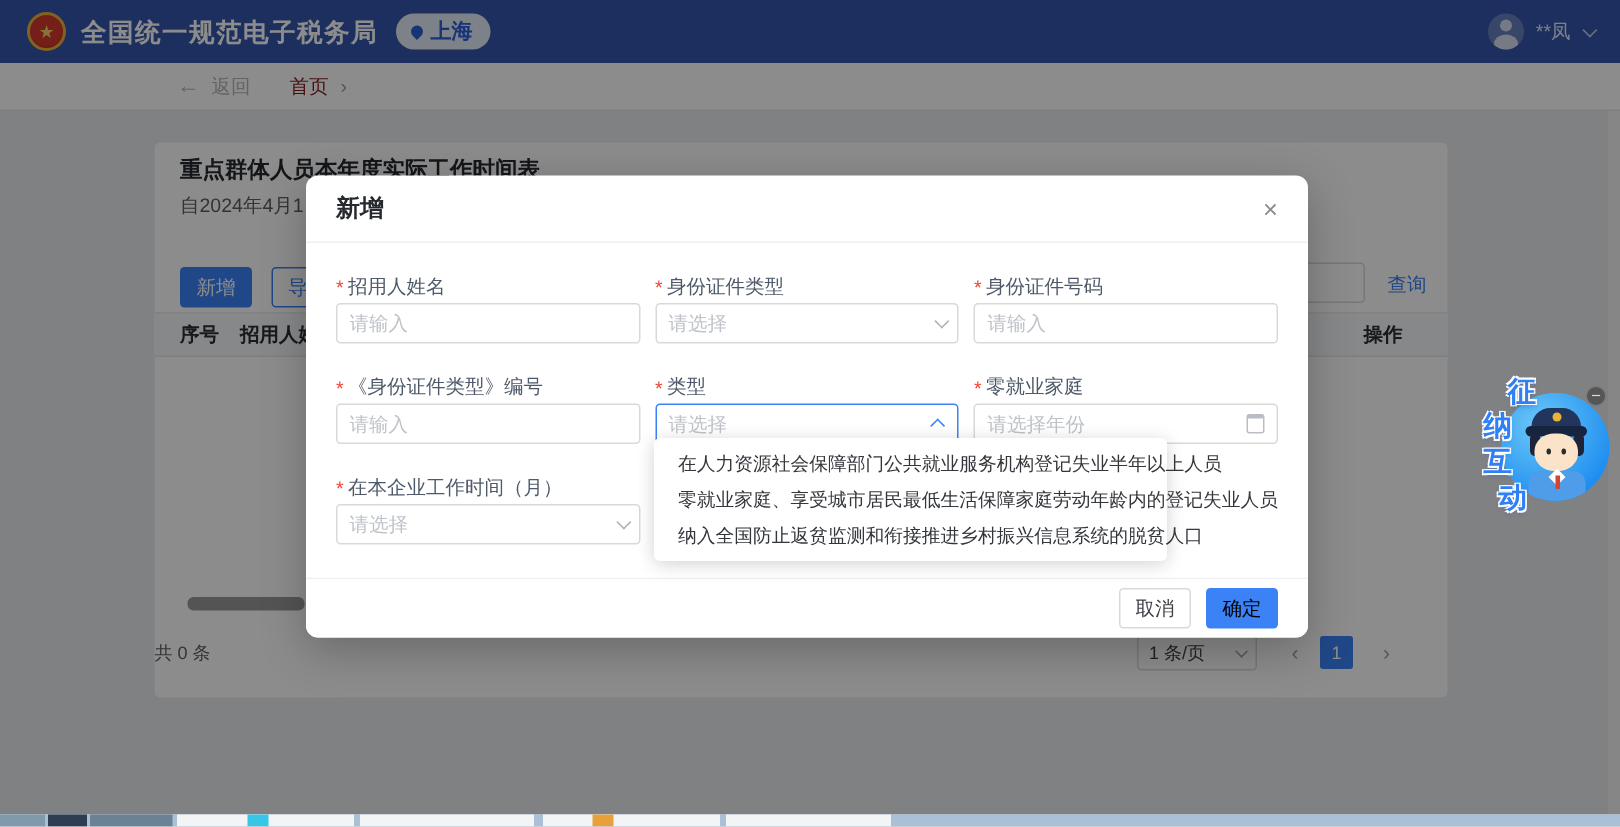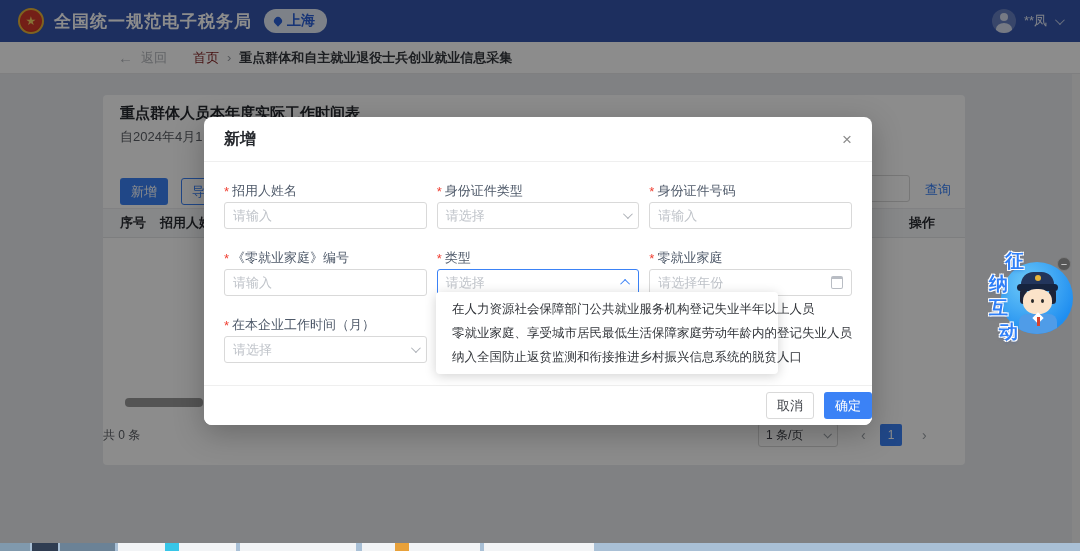--- a/index.html
+++ b/index.html
@@ -112,25 +112,25 @@
   .fctrl.focused { border-color:#3b82f6; }
   .sel-chev.up { border-color:#3b82f6; transform:rotate(-135deg) translateY(-2px); }
   .cal-icon { width:12px; height:13px; border:1px solid #b9bdc4; border-top:3px solid #b9bdc4;
     border-radius:2px; }
   .dropdown { position:absolute; left:232px; top:175px; width:342px; background:#fff;
     border-radius:4px; box-shadow:0 2px 12px rgba(0,0,0,0.18); padding:5px 4px; z-index:25; }
   .opt { font-size:12.5px; color:#33363b; line-height:24px; padding:0 12px;
     white-space:nowrap; }
   .modal-foot { position:absolute; left:0; bottom:0; width:668px; height:40px;
     border-top:1px solid #efefef; display:flex; align-items:center; justify-content:flex-end;
-    gap:10px; border-radius:0 0 8px 8px; background:#fff; }
+    gap:10px; padding-right:20px; border-radius:0 0 8px 8px; background:#fff; }
   .btn-cancel { width:48px; height:27px; border:1px solid #d9d9d9; border-radius:3px;
     background:#fff; color:#3c3f45; font-size:13px; display:flex; align-items:center;
     justify-content:center; }
-  .btn-ok { width:48px; height:27px; border-radius:3px; background:#3b82f6; color:#ffffff;
+  .btn-ok { width:48px; height:27px; border-radius:3px; background:#3b82f6; color:#000000;
     font-size:13px; display:flex; align-items:center; justify-content:center; }
 
   
   .widget { position:absolute; left:985px; top:240px; width:95px; height:105px; z-index:30; }
   .w-circle { position:absolute; left:16px; top:22px; width:72px; height:72px;
     border-radius:50%; background:radial-gradient(circle at 35% 30%, #6cc8f8, #1f8ef0 75%);
     overflow:hidden; }
   .cap-crown { position:absolute; left:20px; top:10px; width:33px; height:15px;
     background:#22355c; border-radius:14px 14px 3px 3px; }
   .cap-brim { position:absolute; left:16px; top:22px; width:41px; height:7px;
@@ -188,21 +188,20 @@
       <span class="user-name">**凤</span>
       <span class="chev"></span>
     </div>
   </div>
 
   <div class="crumb-bar">
     <span class="back-arrow">←</span>
     <span class="back-label">返回</span>
     <span class="crumb-home">首页</span>
     <span class="crumb-sep">›</span>
-    <span class="crumb-cur">重点群体和自主就业退役士兵创业就业信息采集</span>
   </div>
 
   <div class="page-bg"></div>
   <div class="v-scroll"></div>
 
   <div class="card">
     <div class="card-title">重点群体人员本年度实际工作时间表</div>
     <div class="card-sub">自2024年4月1日</div>
     <div class="btn btn-add">新增</div>
     <div class="btn btn-import">导入</div>
@@ -256,21 +255,21 @@
             <span class="req">*</span>
             <span>身份证件号码</span>
           </div>
         <div class="fctrl">
             <input placeholder="请输入" style="">
           </div>
       </div>
       <div class="fgroup">
         <div class="flabel">
             <span class="req">*</span>
-            <span>《零就业家庭》编号</span>
+            <span>《身份证件类型》编号</span>
           </div>
         <div class="fctrl">
             <input placeholder="请输入" style="">
           </div>
       </div>
       <div class="fgroup">
         <div class="flabel">
             <span class="req">*</span>
             <span>类型</span>
           </div>

